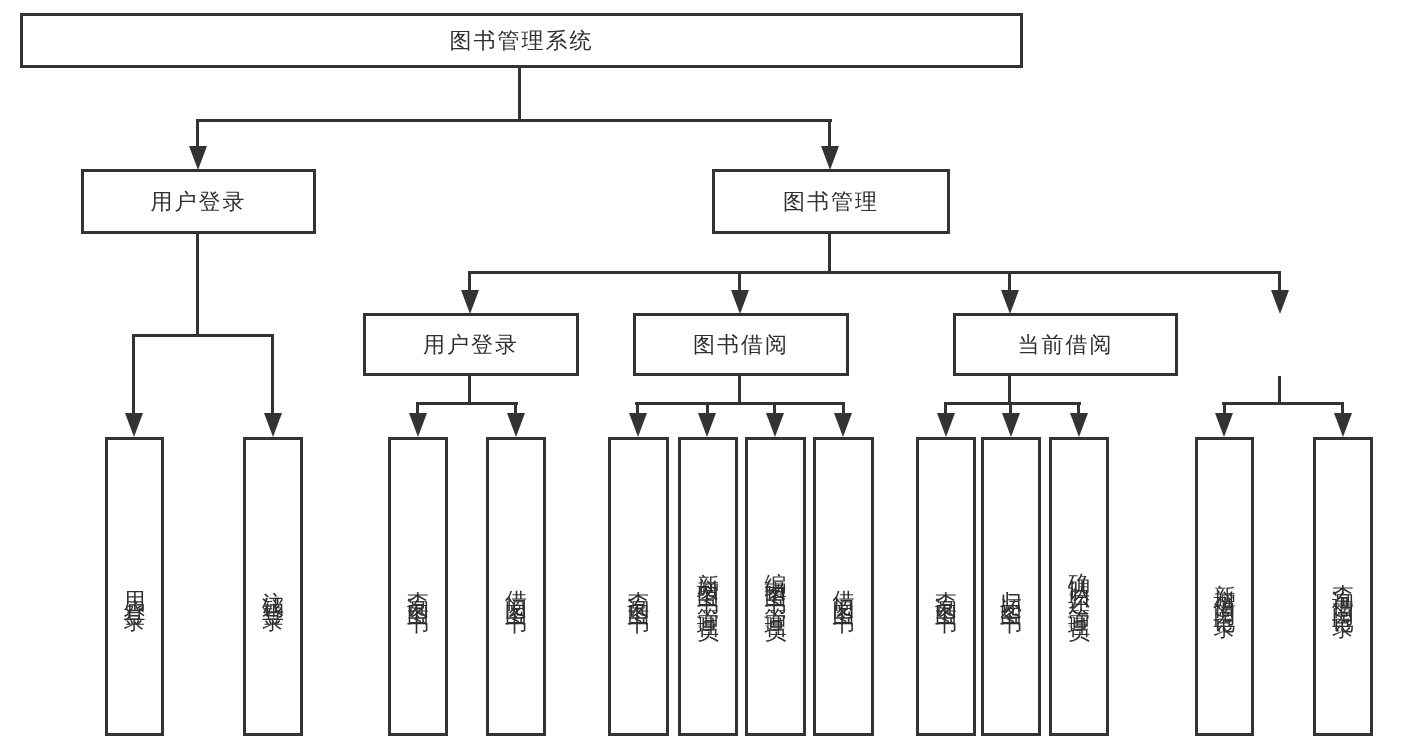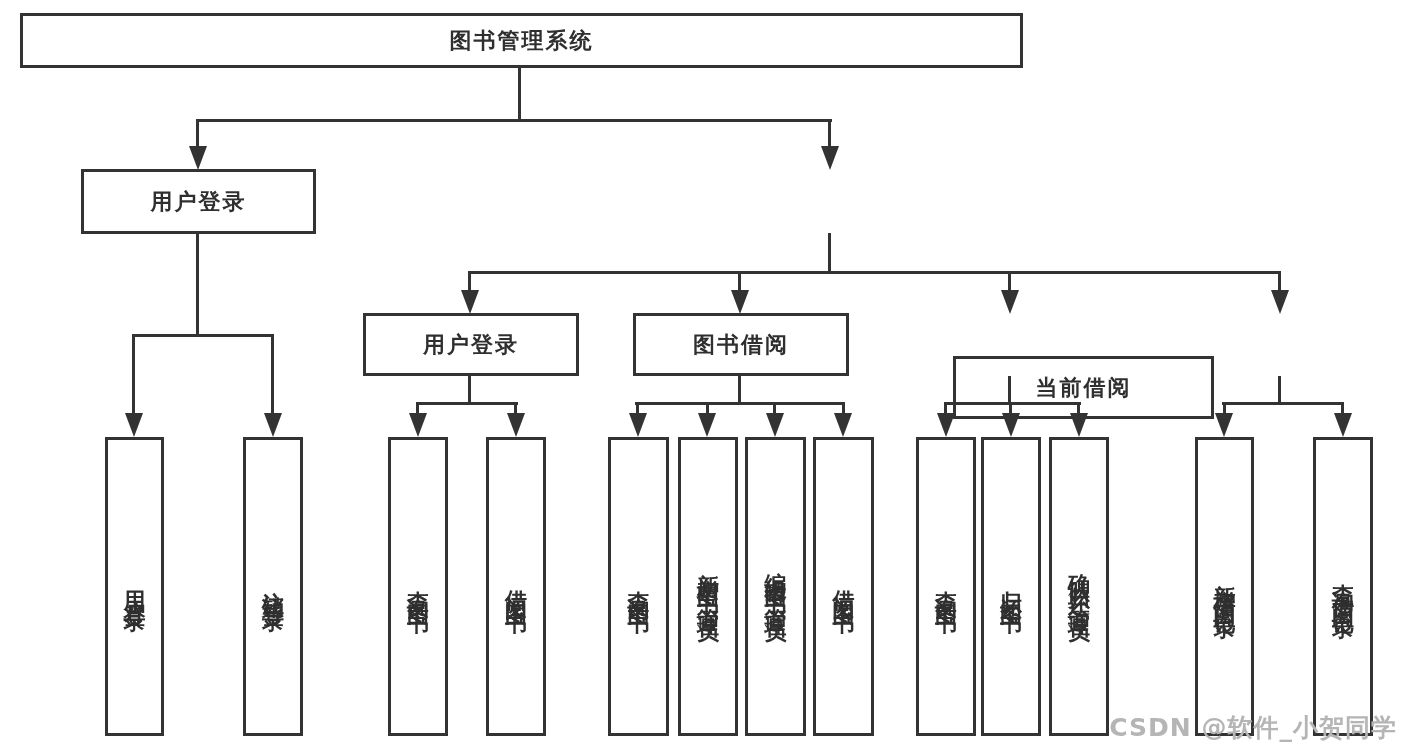--- a/index.html
+++ b/index.html
@@ -1,18 +1,18 @@
 <!DOCTYPE html>
 <html><head>
 <meta charset="utf-8">
 <style>
   html, body { margin:0; padding:0; background:#ffffff; }
   body { width:1405px; height:747px; overflow:hidden;
          font-family:"DejaVu Sans", sans-serif; }
-  #canvas { position:relative; width:1405px; height:747px; background:#ffffff;font-weight:bold; }
+  #canvas { position:relative; width:1405px; height:747px; background:#ffffff; }
 
   .hbox { position:absolute; box-sizing:border-box; border:3px solid #333333;
           background:#ffffff; display:flex; align-items:center; justify-content:center;
           font-size:22px; color:#2f2f2f; letter-spacing:2px; white-space:nowrap; }
 
   .vbox { position:absolute; box-sizing:border-box; border:3px solid #333333;
           background:#ffffff; top:437px; height:299px;
           display:flex; align-items:center; justify-content:center;
           font-size:22px; color:#2f2f2f; }
   .vtext { writing-mode:vertical-rl; text-orientation:mixed;
@@ -38,20 +38,23 @@
   <div class="line" style="left:518px; top:68px; width:3px; height:54px;"></div>
   <div class="line" style="left:196px; top:119px; width:636px; height:3px;"></div>
   <div class="line" style="left:196px; top:119px; width:3px; height:30px;"></div>
   <div class="arrow" style="left:189px; top:146px;"></div>
   <div class="line" style="left:828px; top:119px; width:3px; height:30px;"></div>
   <div class="arrow" style="left:821px; top:146px;"></div>
 
   <div class="hbox" style="left:81px; top:169px; width:235px; height:65px;">
     <span>用户登录</span>
   </div>
+  <div class="hbox" style="left:712px; top:169px; width:238px; height:65px;">
+    <span>图书管理</span>
+  </div>
 
   <div class="line" style="left:196px; top:233px; width:3px; height:103px;"></div>
   <div class="line" style="left:132px; top:334px; width:142px; height:3px;"></div>
   <div class="line" style="left:132px; top:334px; width:3px; height:80px;"></div>
   <div class="arrow" style="left:125px; top:413px;"></div>
   <div class="line" style="left:271px; top:334px; width:3px; height:80px;"></div>
   <div class="arrow" style="left:264px; top:413px;"></div>
 
   <div class="line" style="left:828px; top:233px; width:3px; height:41px;"></div>
   <div class="line" style="left:468px; top:271px; width:813px; height:3px;"></div>
@@ -63,21 +66,21 @@
   <div class="arrow" style="left:1001px; top:290px;"></div>
   <div class="line" style="left:1278px; top:271px; width:3px; height:21px;"></div>
   <div class="arrow" style="left:1271px; top:290px;"></div>
 
   <div class="hbox" style="left:363px; top:313px; width:216px; height:63px;">
     <span>用户登录</span>
   </div>
   <div class="hbox" style="left:633px; top:313px; width:216px; height:63px;">
     <span>图书借阅</span>
   </div>
-  <div class="hbox" style="left:953px; top:313px; width:261px; height:63px;margin-top:43px;">
+  <div class="hbox" style="left:953px; top:313px; width:225px; height:63px;">
     <span>当前借阅</span>
   </div>
 
   <div class="line" style="left:468px; top:376px; width:3px; height:29px;"></div>
   <div class="line" style="left:416px; top:402px; width:102px; height:3px;"></div>
   <div class="line" style="left:416px; top:402px; width:3px; height:13px;"></div>
   <div class="arrow" style="left:409px; top:413px;"></div>
   <div class="line" style="left:514px; top:402px; width:3px; height:13px;"></div>
   <div class="arrow" style="left:507px; top:413px;"></div>
 
@@ -145,15 +148,14 @@
     <span class="vtext">确认归还（管理员）</span>
   </div>
 
   <div class="vbox" style="left:1195px; width:59px;">
     <span class="vtext">新增借阅记录</span>
   </div>
   <div class="vbox" style="left:1313px; width:60px;">
     <span class="vtext">查询借阅记录</span>
   </div>
 
-  <div class="watermark">CSDN @软件_小贺同学</div>
 
 </div>
 
 </body></html>

